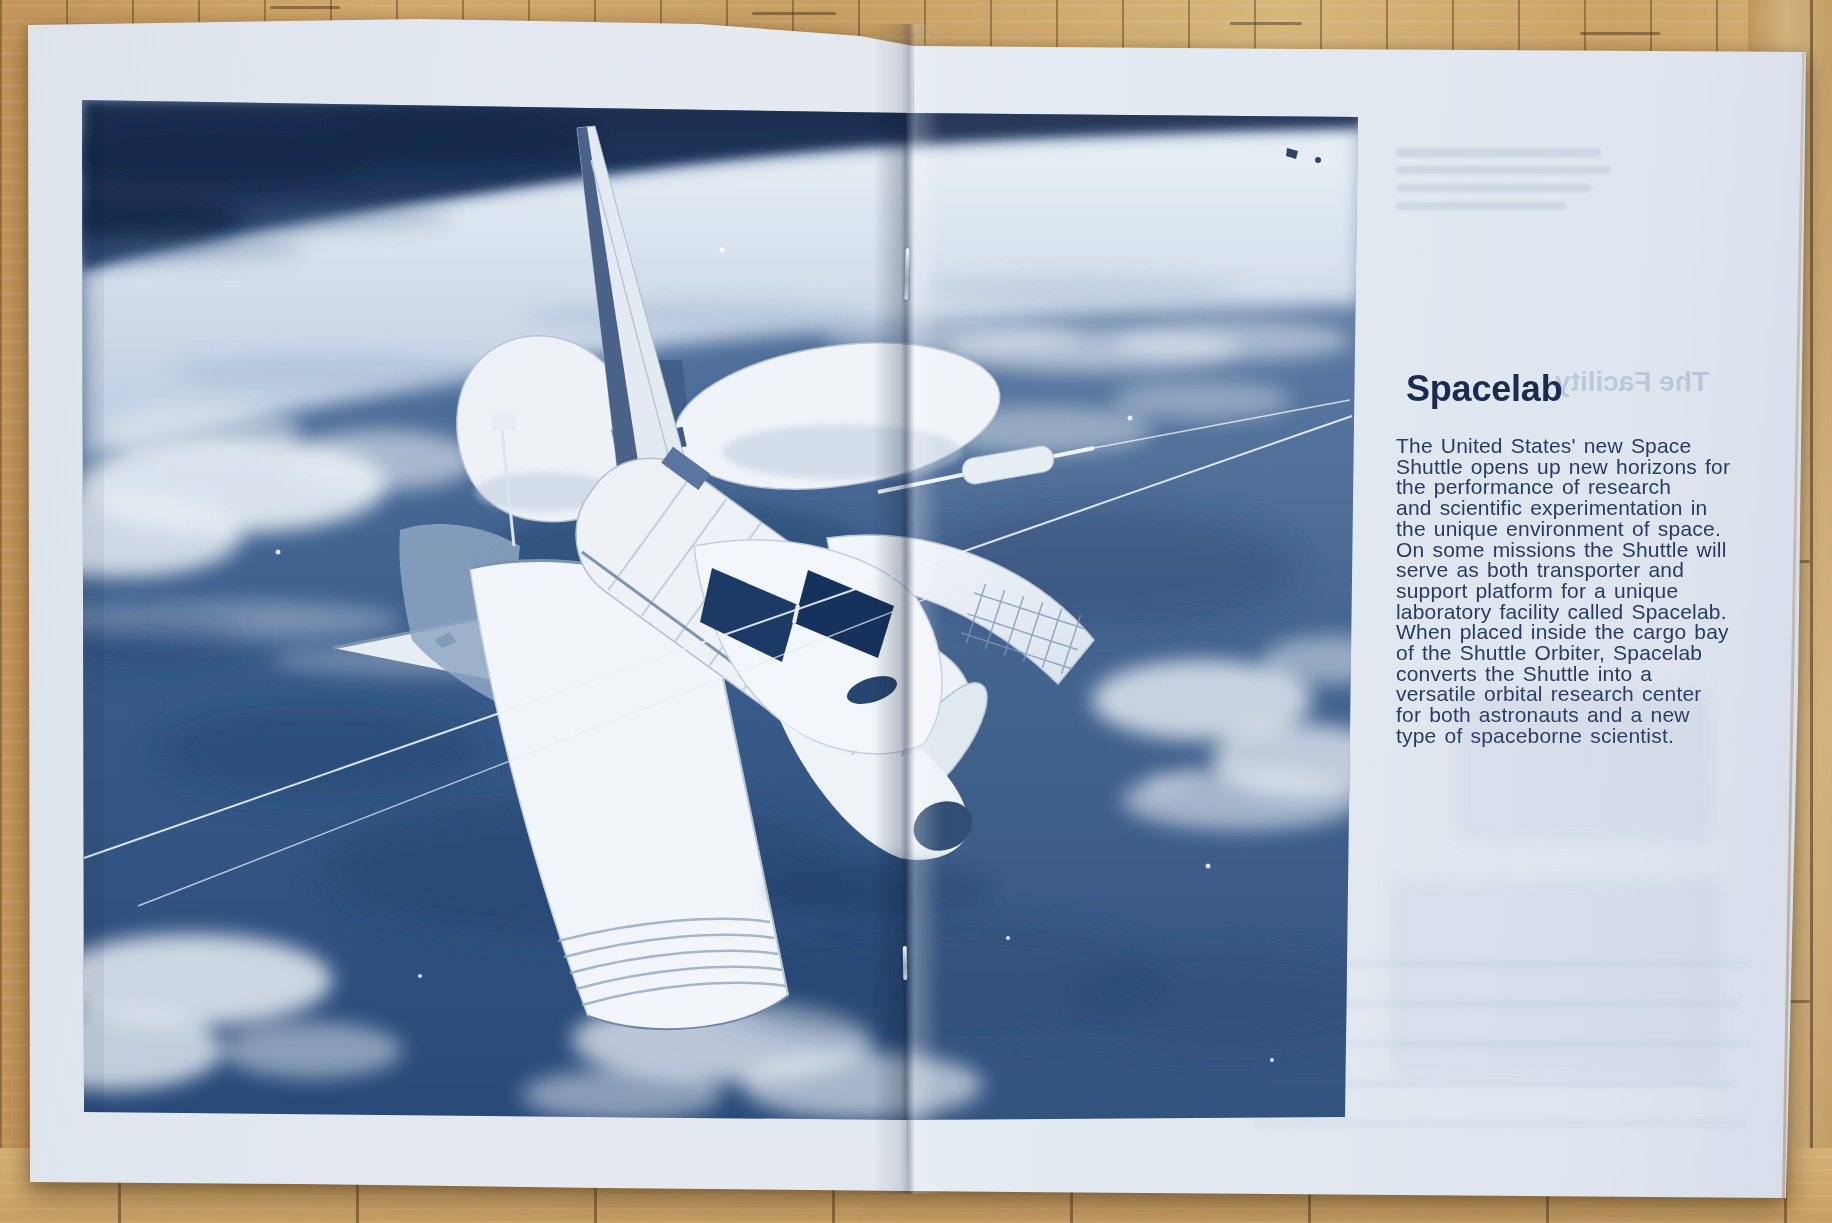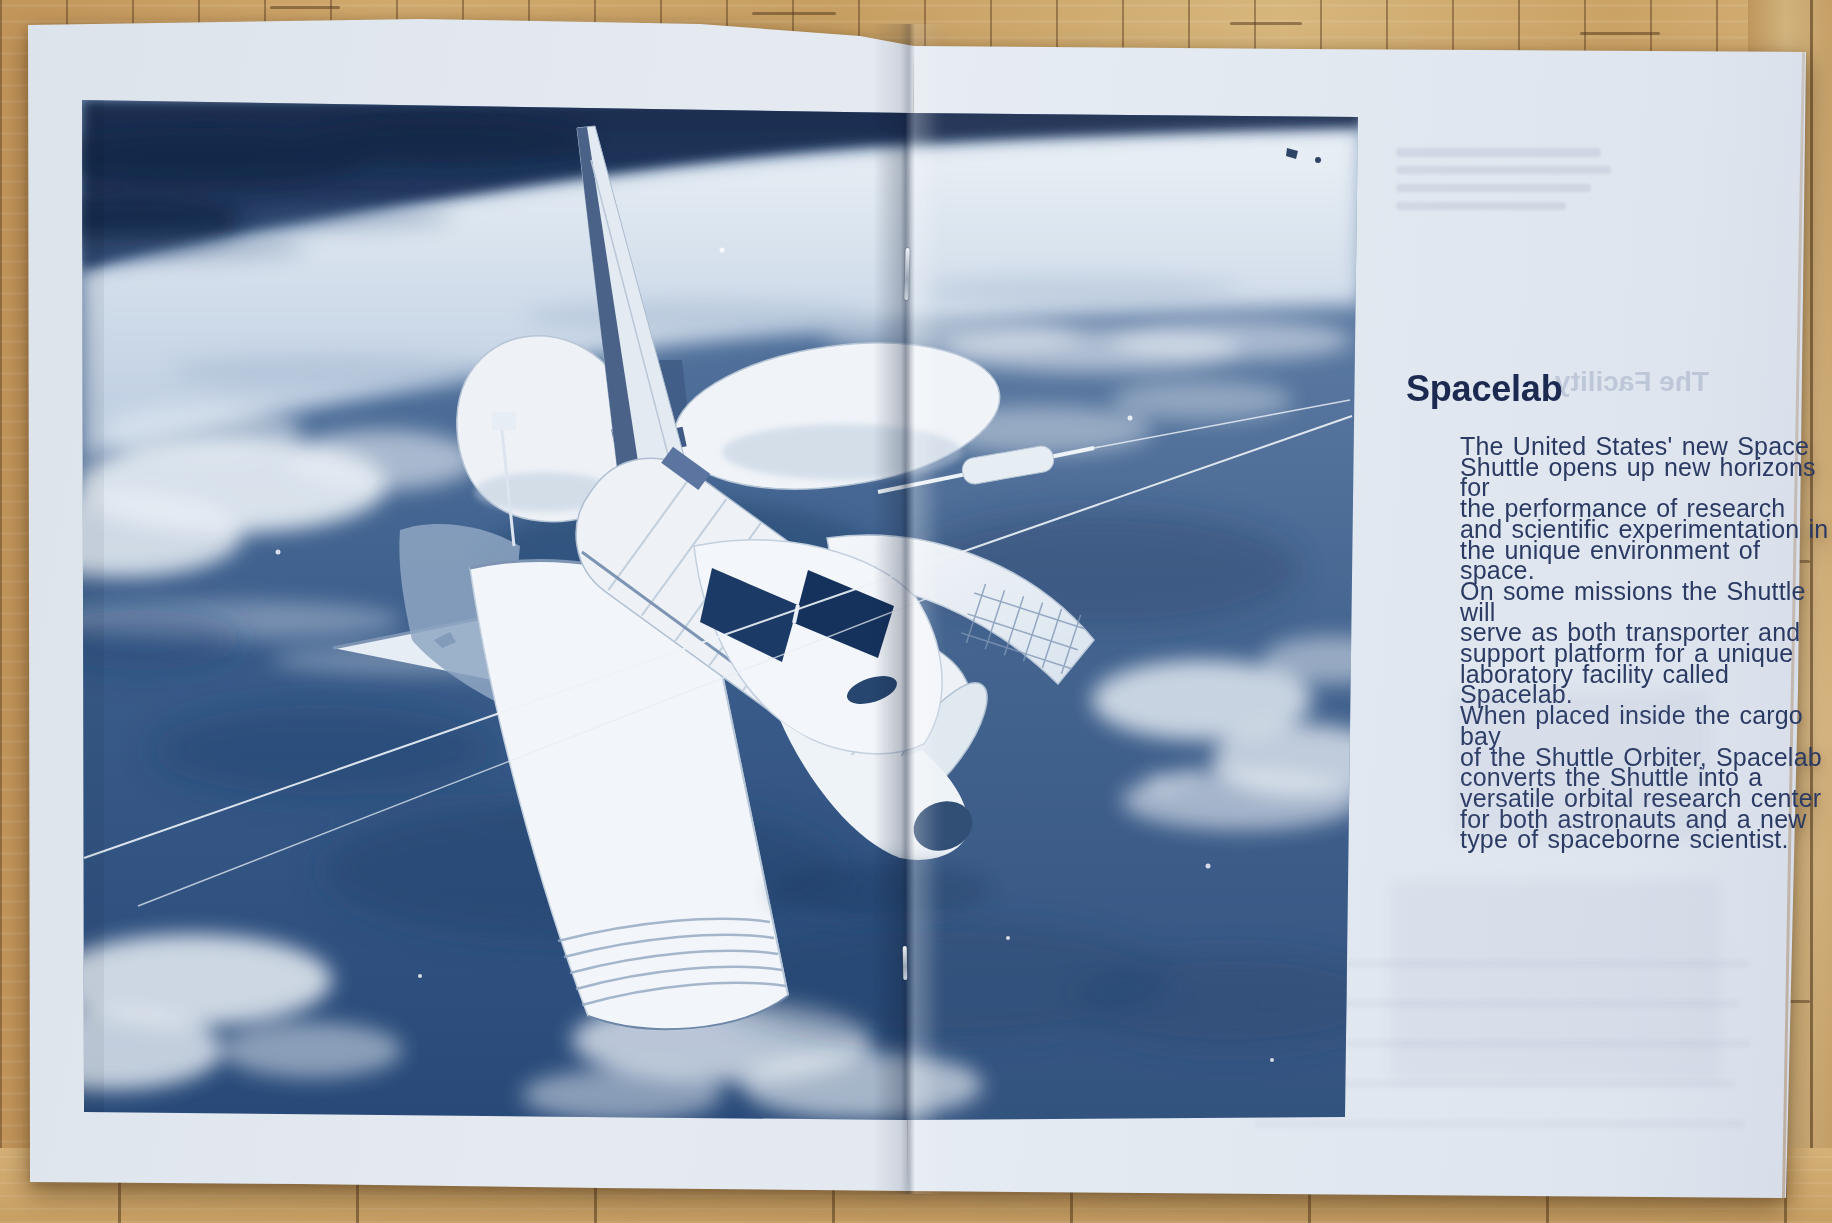--- a/index.html
+++ b/index.html
@@ -70,22 +70,22 @@
     box-shadow:0 0 2px rgba(30,40,60,.65);
   }
   #staple-top{left:905px;top:248px;height:52px;transform:rotate(1.5deg);}
   #staple-bottom{left:903px;top:946px;height:34px;transform:rotate(-1deg);}
   
   #heading{
     position:absolute;left:1406px;top:368px;
     font-size:36px;font-weight:700;letter-spacing:-.2px;color:var(--ink-heading,#1c2950);
   }
   #body-text{
-    position:absolute;left:1460px;top:436px;width:372px;
-    font-size:25px;line-height:20.7px;letter-spacing:.2px;word-spacing:2px;
+    position:absolute;left:1396px;top:436px;width:372px;
+    font-size:21px;line-height:20.7px;letter-spacing:.2px;word-spacing:2px;
     color:var(--ink-body,#2b3a63);white-space:pre-line;
   }
   
   #ghost-heading{
     position:absolute;left:1532px;top:366px;width:200px;text-align:center;
     font-size:28px;font-weight:700;color:rgba(58,82,128,.20);
     transform:scaleX(-1);filter:blur(.7px);
   }
   .ghost-line{position:absolute;background:rgba(90,110,150,.13);border-radius:4px;filter:blur(1.5px);}
   .ghost-block{position:absolute;background:rgba(110,130,165,.07);border-radius:8px;filter:blur(7px);}

